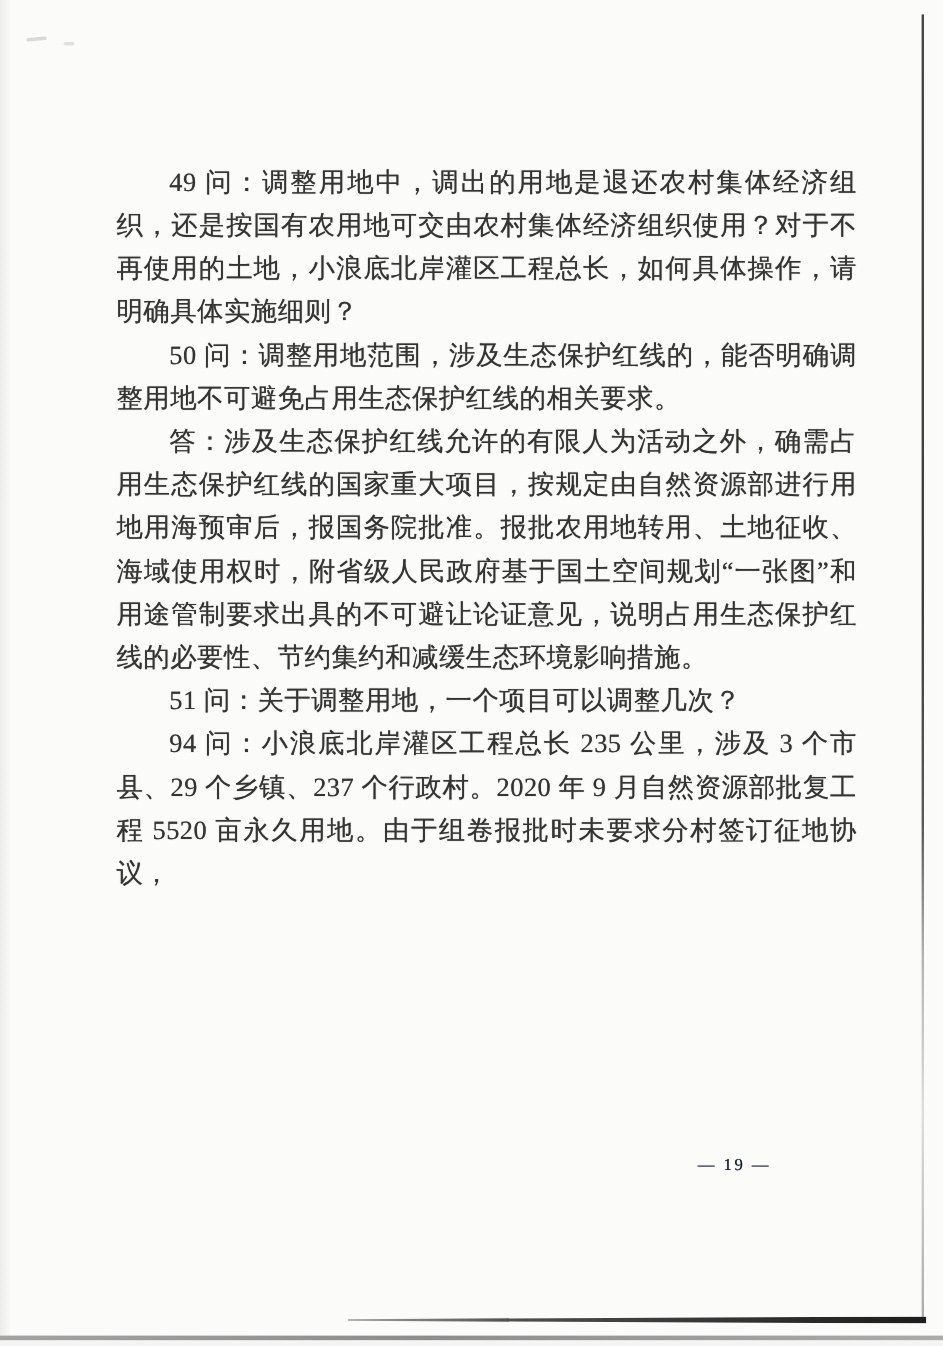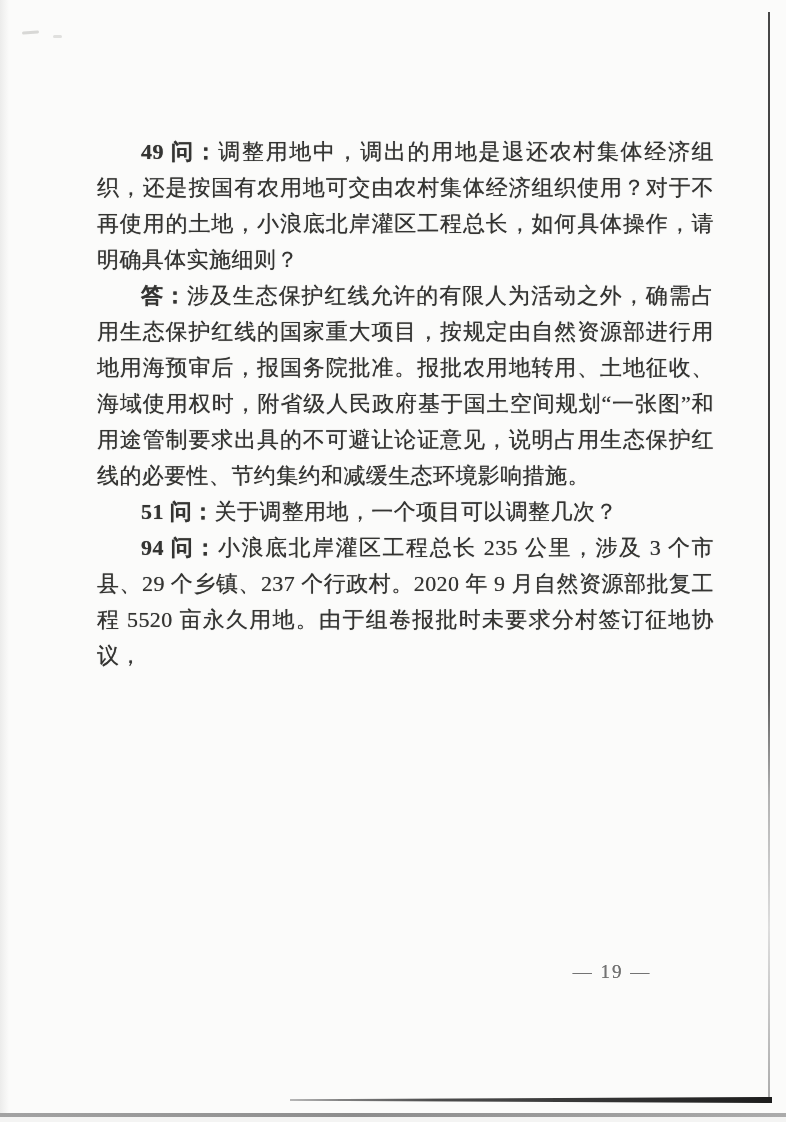--- a/index.html
+++ b/index.html
@@ -50,38 +50,39 @@
   
   .doc-body {
     position: absolute; left: 97px; top: 134px; width: 617px;
     font-size: 22px; line-height: 36px;
     color: #343432;
     text-align: justify;
     letter-spacing: 0.4px;
     text-shadow: 0 0 0.7px rgba(48,48,46,0.75);
   }
   .doc-body p { margin: 0; text-indent: 2em; }
-  .qa-label { font-weight: bold; margin-top: 16px; }
+  .qa-label { font-weight: normal; margin-top: 16px; }
   .pageno {
     position: absolute; left: 552px; top: 960px; width: 120px;
-    text-align: center; font-size: 19px; line-height: 24px;
-    color: #737373; letter-spacing: 2px;
+    text-align: center; font-size: 14px; line-height: 24px;
+    color: #0f172a; letter-spacing: 2px;
     text-shadow: 0 0 0.6px rgba(48,48,46,0.7);
   }
 </style>
 </head>
 <body>
 
 <div class="page">
 
   <div class="artifact-1"></div>
   <div class="artifact-2"></div>
 
   <div class="doc-body">
     <p><span class="qa-label">49 问：</span><span>调整用地中，调出的用地是退还农村集体经济组织，还是按国有农用地可交由农村集体经济组织使用？对于不再使用的土地，小浪底北岸灌区工程总长，如何具体操作，请明确具体实施细则？</span></p>
+    <p><span class="qa-label">50 问：</span><span>调整用地范围，涉及生态保护红线的，能否明确调整用地不可避免占用生态保护红线的相关要求。</span></p>
     <p><span class="qa-label">答：</span><span>涉及生态保护红线允许的有限人为活动之外，确需占用生态保护红线的国家重大项目，按规定由自然资源部进行用地用海预审后，报国务院批准。报批农用地转用、土地征收、海域使用权时，附省级人民政府基于国土空间规划“一张图”和用途管制要求出具的不可避让论证意见，说明占用生态保护红线的必要性、节约集约和减缓生态环境影响措施。</span></p>
     <p><span class="qa-label">51 问：</span><span>关于调整用地，一个项目可以调整几次？</span></p>
     <p><span class="qa-label">94 问：</span><span>小浪底北岸灌区工程总长 235 公里，涉及 3 个市县、29 个乡镇、237 个行政村。2020 年 9 月自然资源部批复工程 5520 亩永久用地。由于组卷报批时未要求分村签订征地协议，</span></p>
   </div>
 
   <div class="pageno">— 19 —</div>
 
   <div class="edge-left"></div>
   <div class="edge-right"></div>
   <div class="edge-bottom"></div>

